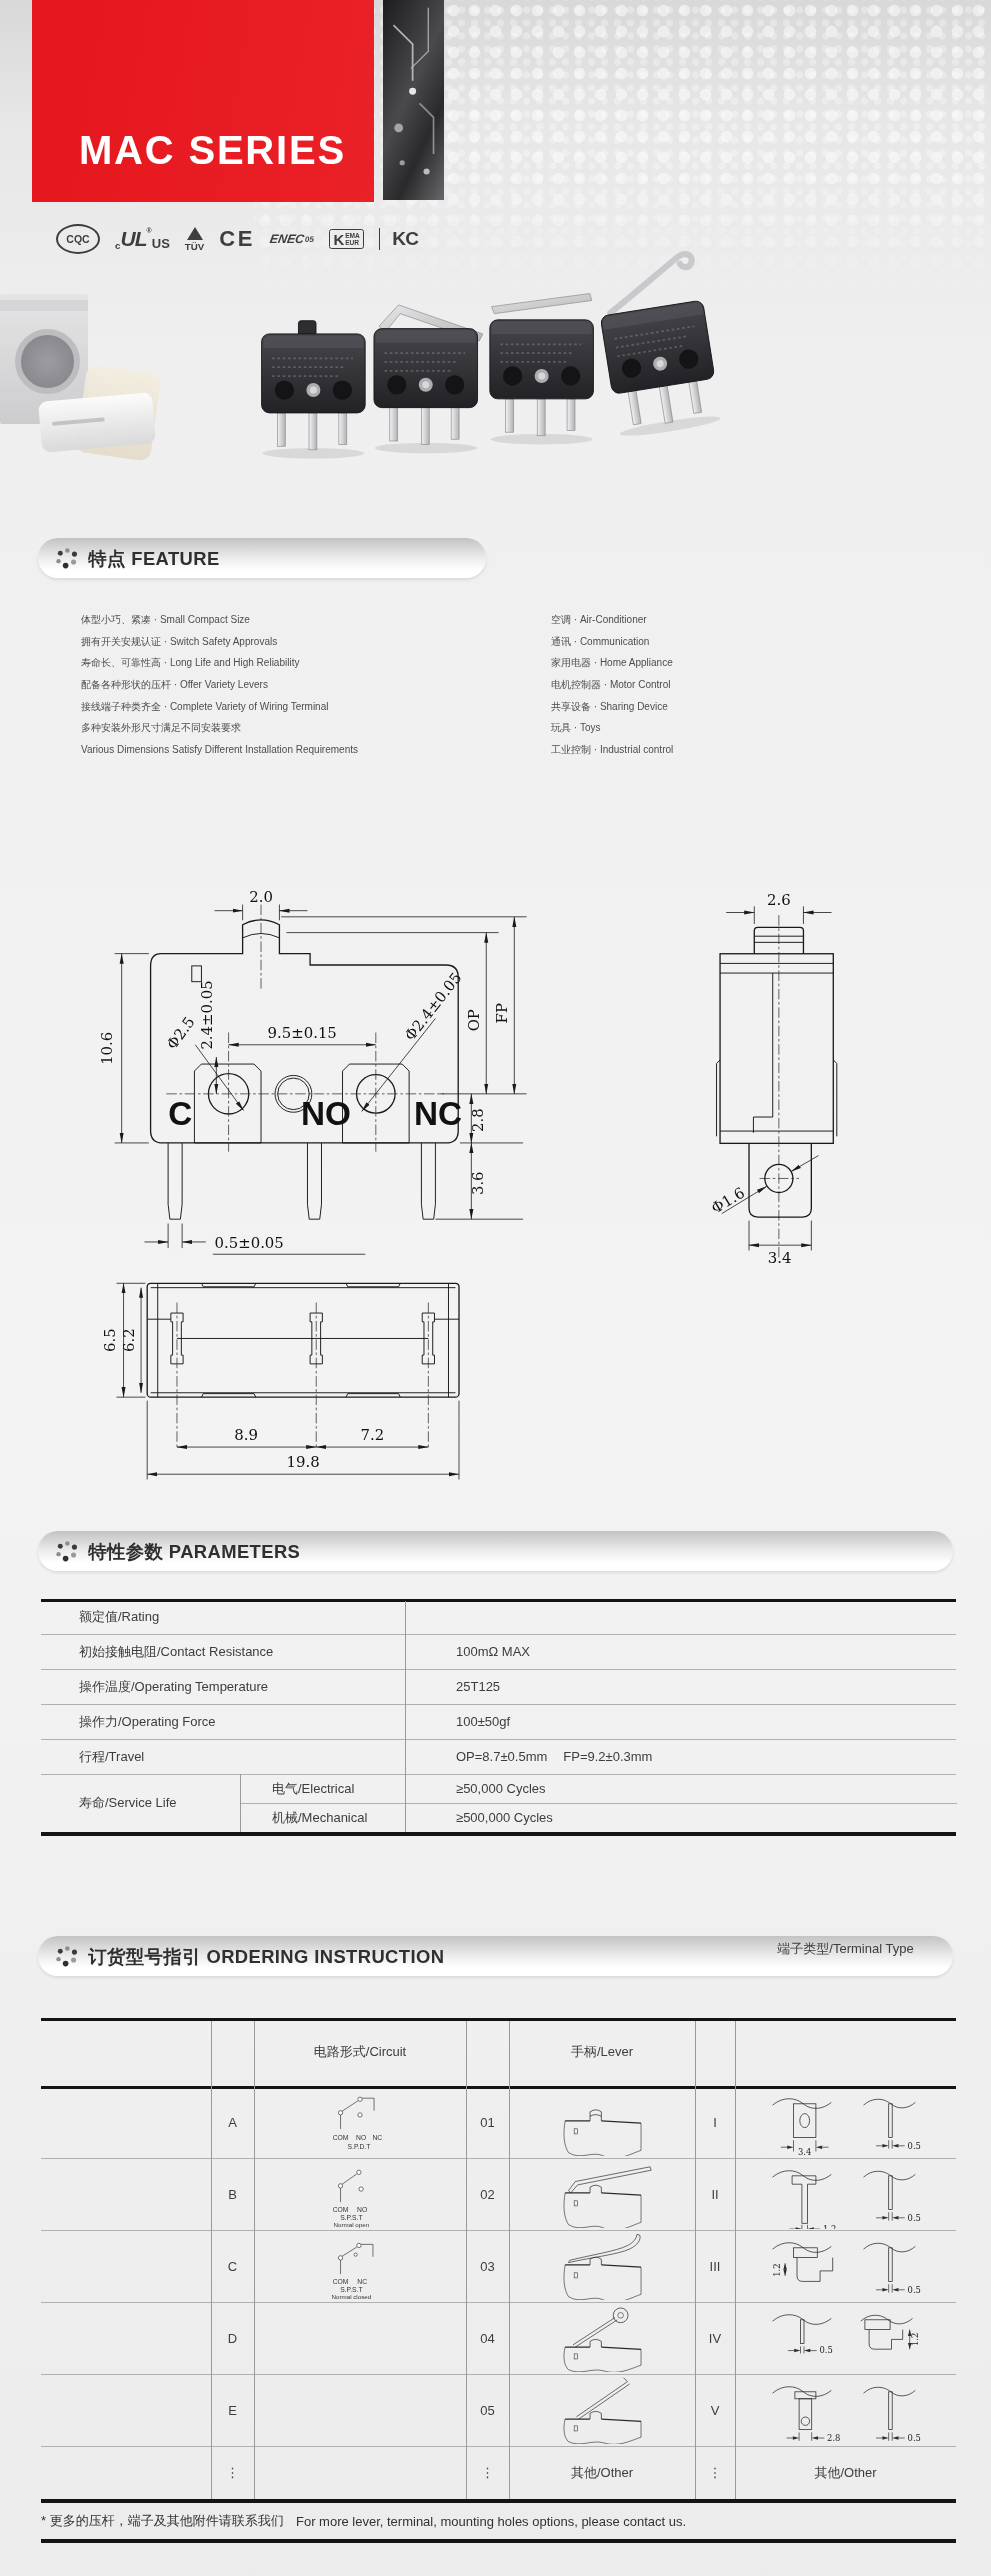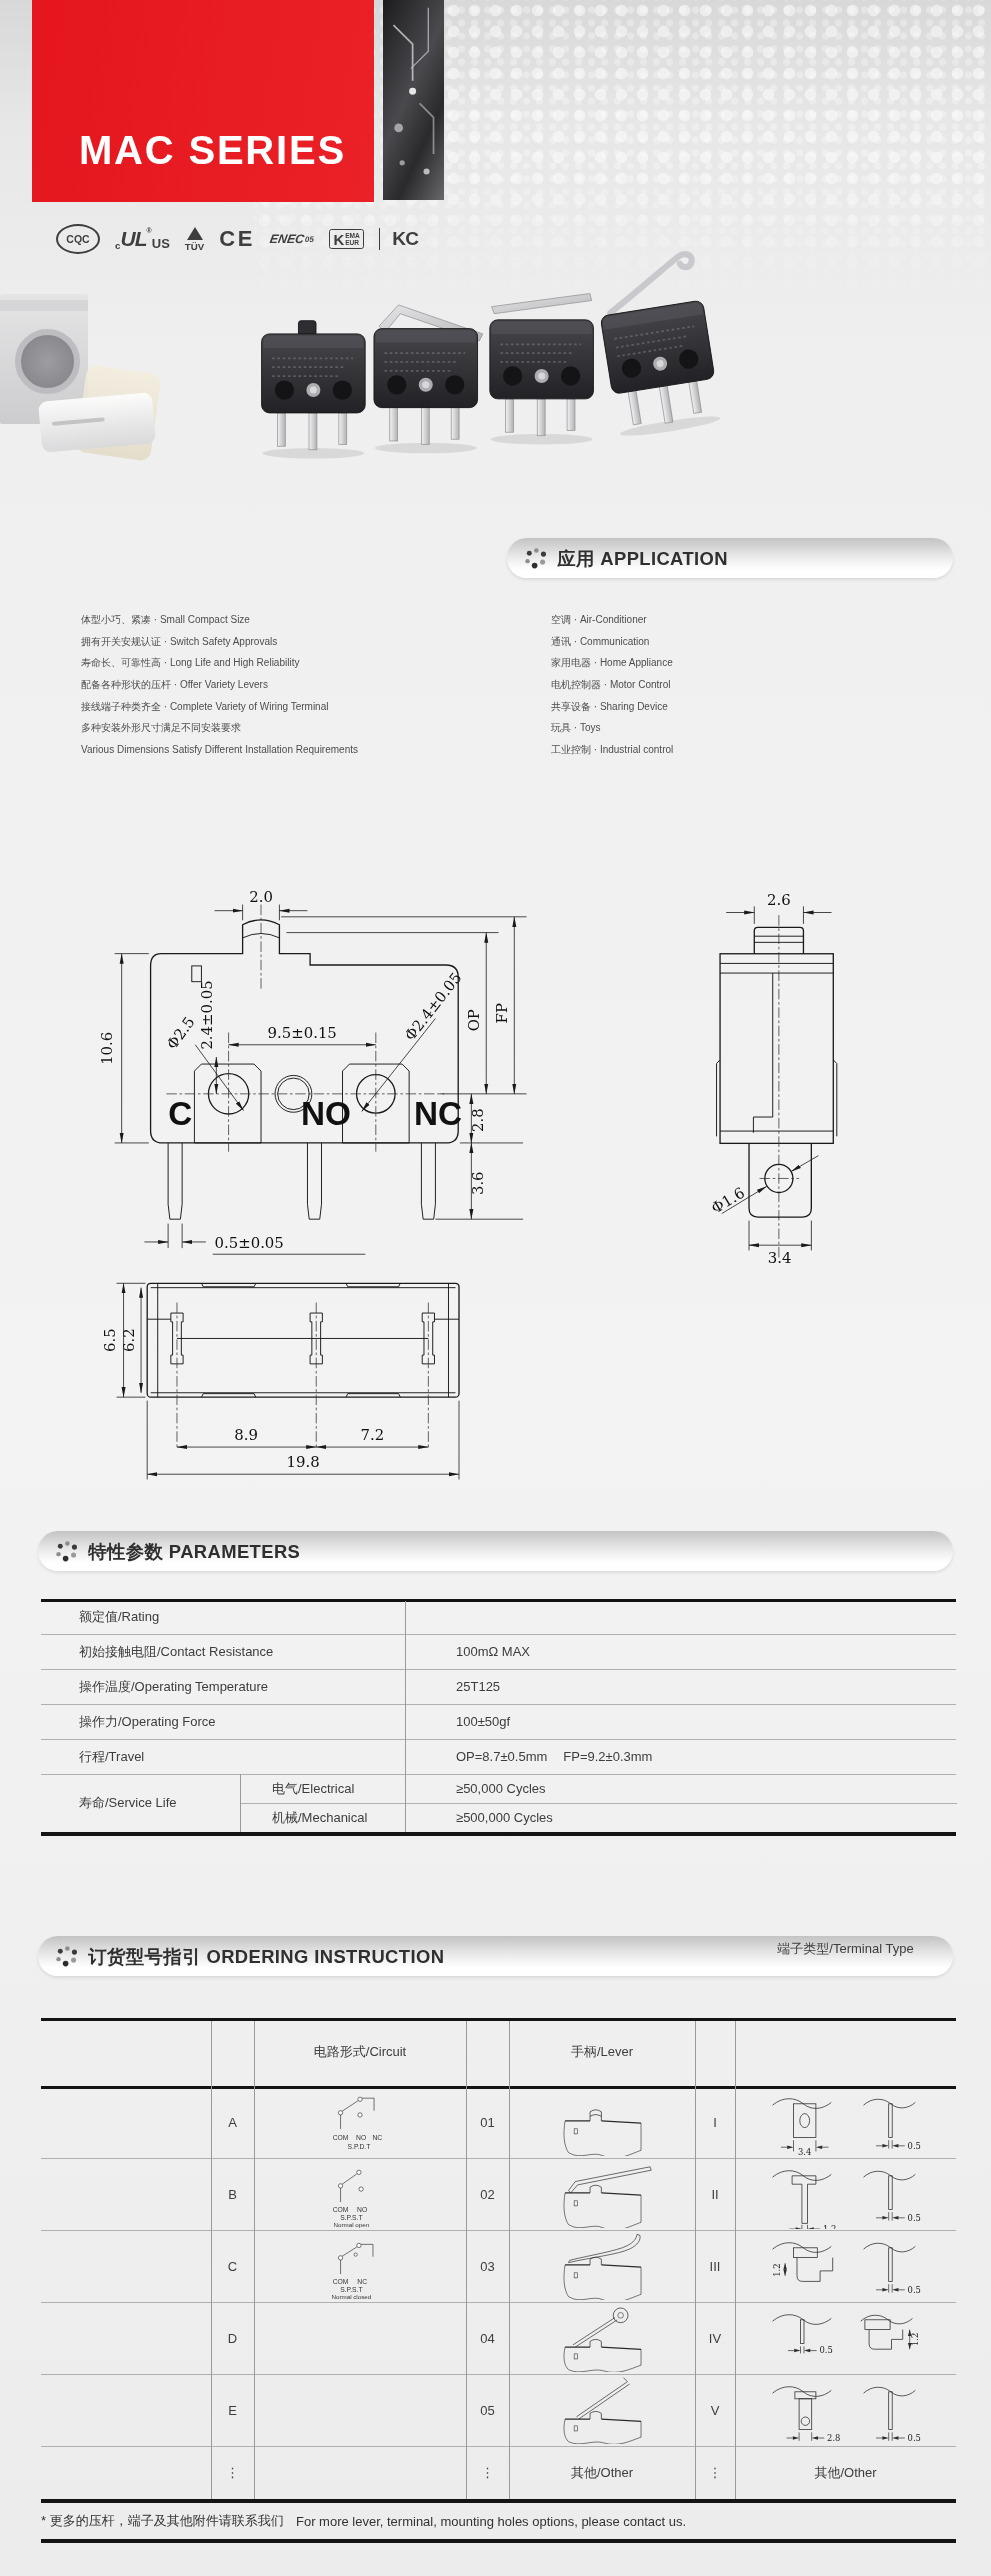--- a/index.html
+++ b/index.html
@@ -185,32 +185,32 @@
     <g transform="translate(288,92)">
       <polygon points="2,-15 114,-30 116,-22 5,-7" fill="url(#gL)" stroke="#8d8d91" stroke-width=".8"></polygon>
       <use href="#swB" xlink:href="#swB"></use>
     </g>
     <g transform="translate(420,78) rotate(-9 60 45)">
       <path d="M12,-2 C44,-20 72,-38 98,-53 C108,-58 116,-52 112,-44 C109,-38 101,-39 99,-45" stroke="#c9c9cd" stroke-width="7" fill="none" stroke-linecap="round"></path>
       <use href="#swB" xlink:href="#swB"></use>
     </g>
   </svg>
 
-
-  <div class="pill" style="left:507px;top:538px;width:446px">
+  <div class="pill" style="left:38px;top:538px;width:448px">
     <svg class="dots-ic" width="23" height="23" viewBox="0 0 26 26">
       <circle cx="6" cy="7" r="2.8" fill="#3b3b3b"></circle>
         <circle cx="14" cy="4" r="2.6" fill="#8e8e8e"></circle>
         <circle cx="22" cy="8" r="2.9" fill="#3b3b3b"></circle>
       <circle cx="4" cy="16" r="2.5" fill="#8e8e8e"></circle>
         <circle cx="12" cy="21" r="3.2" fill="#2f2f2f"></circle>
         <circle cx="21" cy="17" r="2.9" fill="#9a9a9a"></circle>
     </svg>
-    <span class="ttl">应用 APPLICATION</span>
-  </div>
+    <span class="ttl">特点 FEATURE</span>
+  </div>
+
 
   <div class="list" style="left:81px;top:609px">
     <div class="li">体型小巧、紧凑 · Small Compact Size</div>
     <div class="li">拥有开关安规认证 · Switch Safety Approvals</div>
     <div class="li">寿命长、可靠性高 · Long Life and High Reliability</div>
     <div class="li">配备各种形状的压杆 · Offer Variety Levers</div>
     <div class="li">接线端子种类齐全 · Complete Variety of Wiring Terminal</div>
     <div class="li">多种安装外形尺寸满足不同安装要求</div>
     <div class="li">Various Dimensions Satisfy Different Installation Requirements</div>
   </div>

